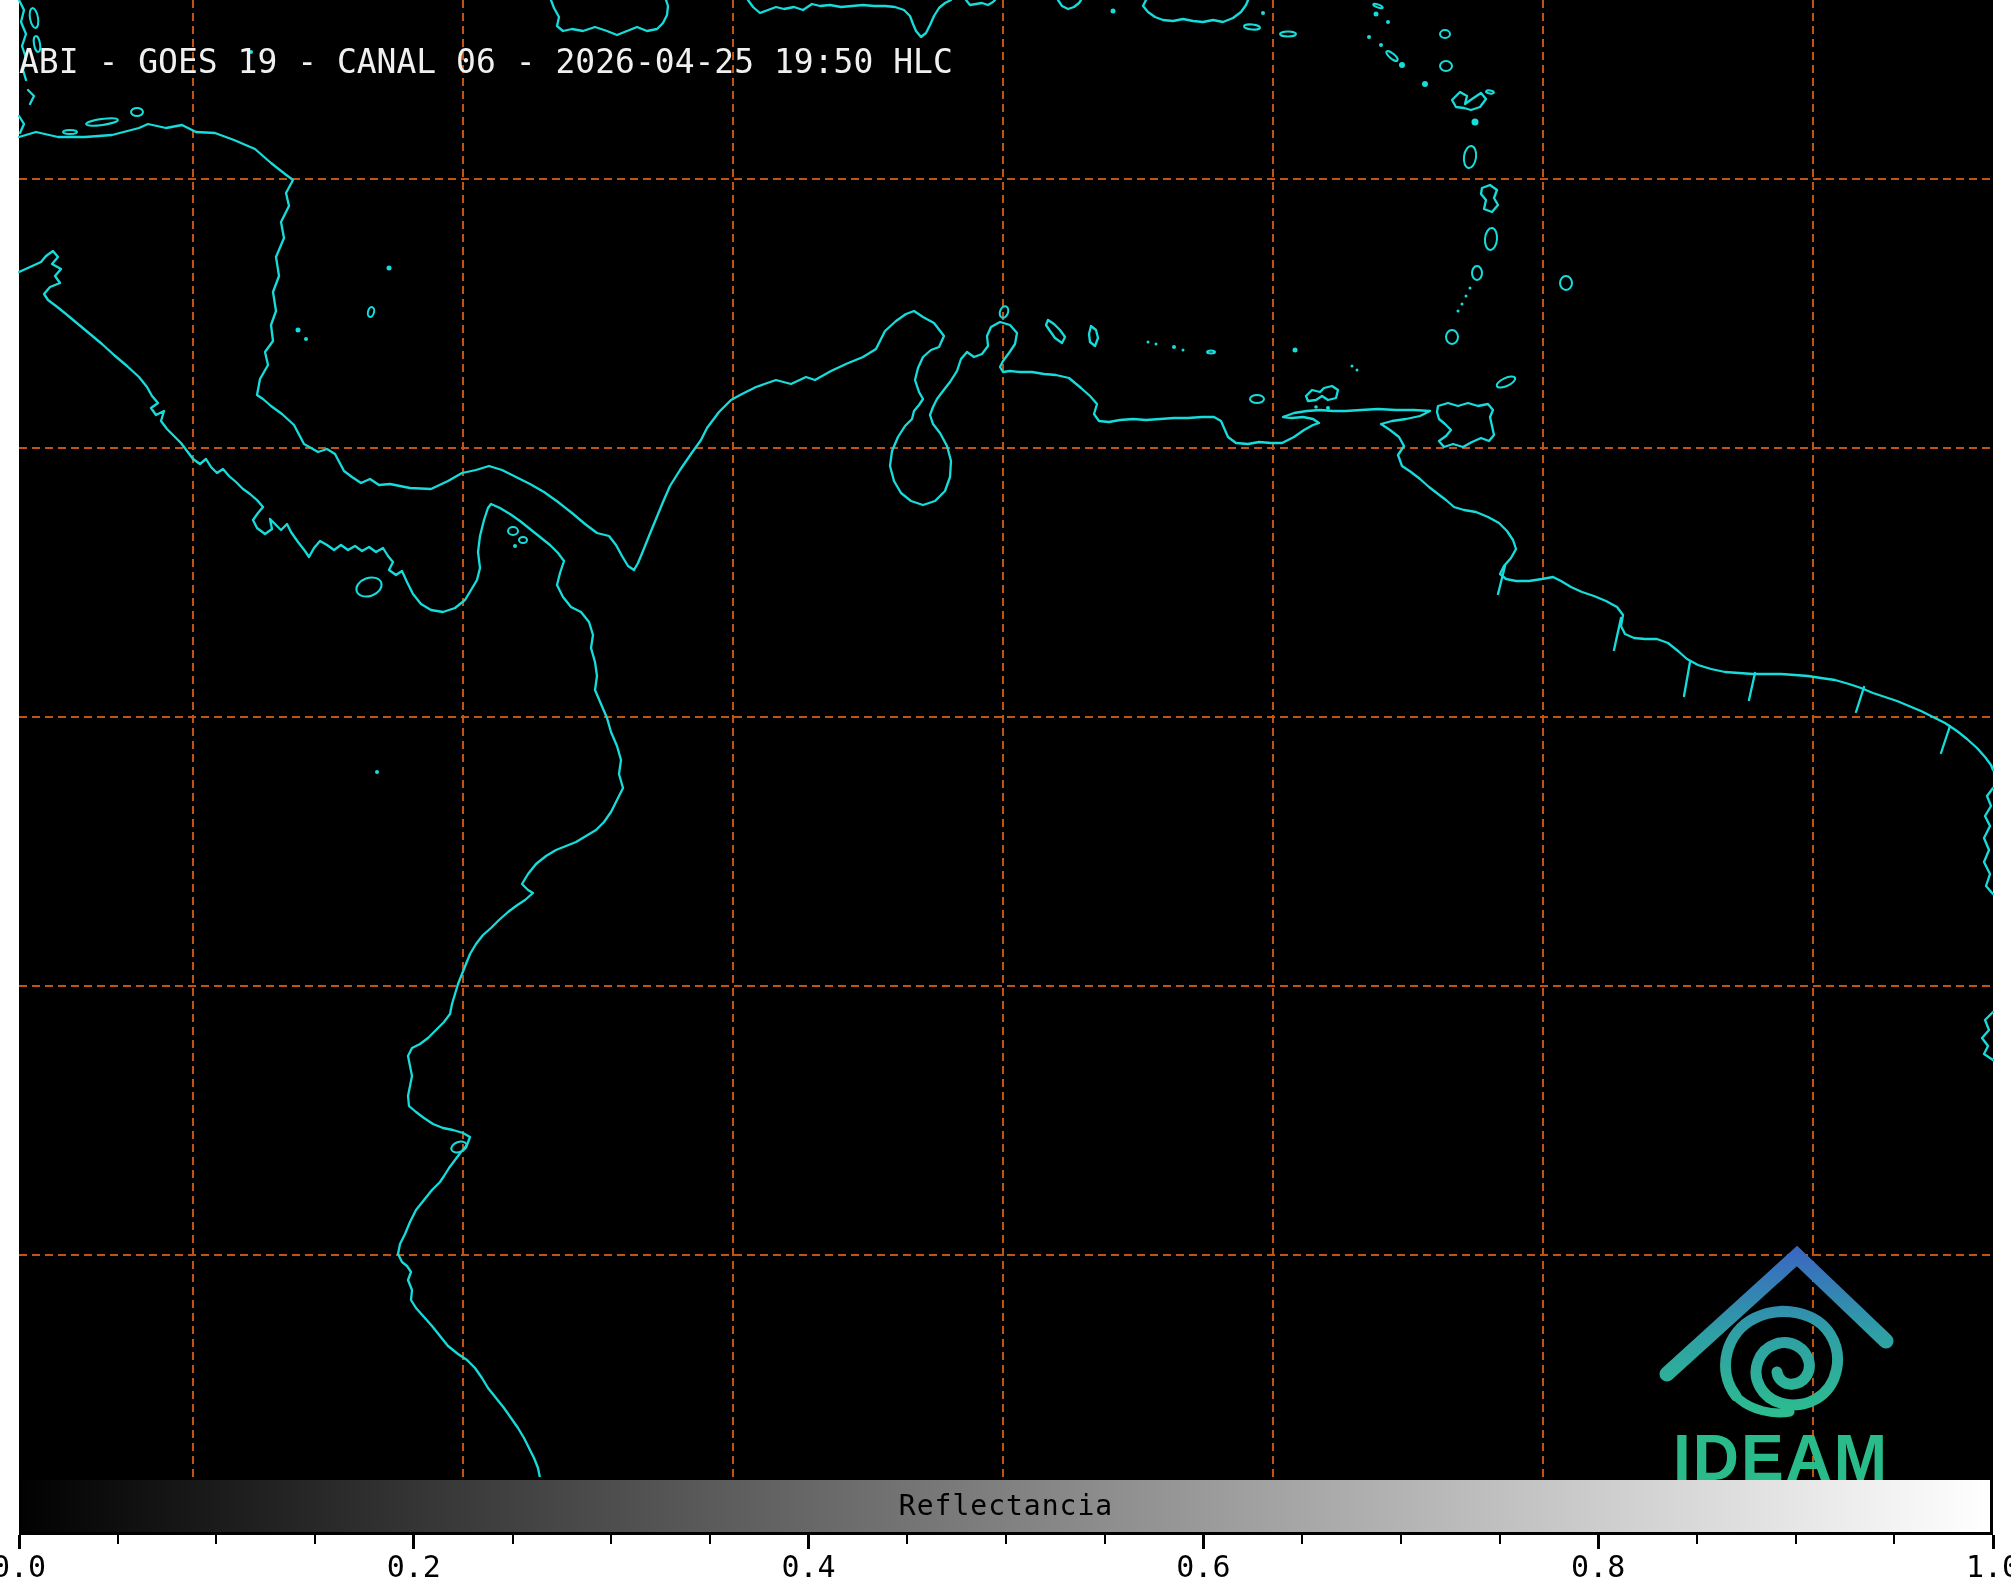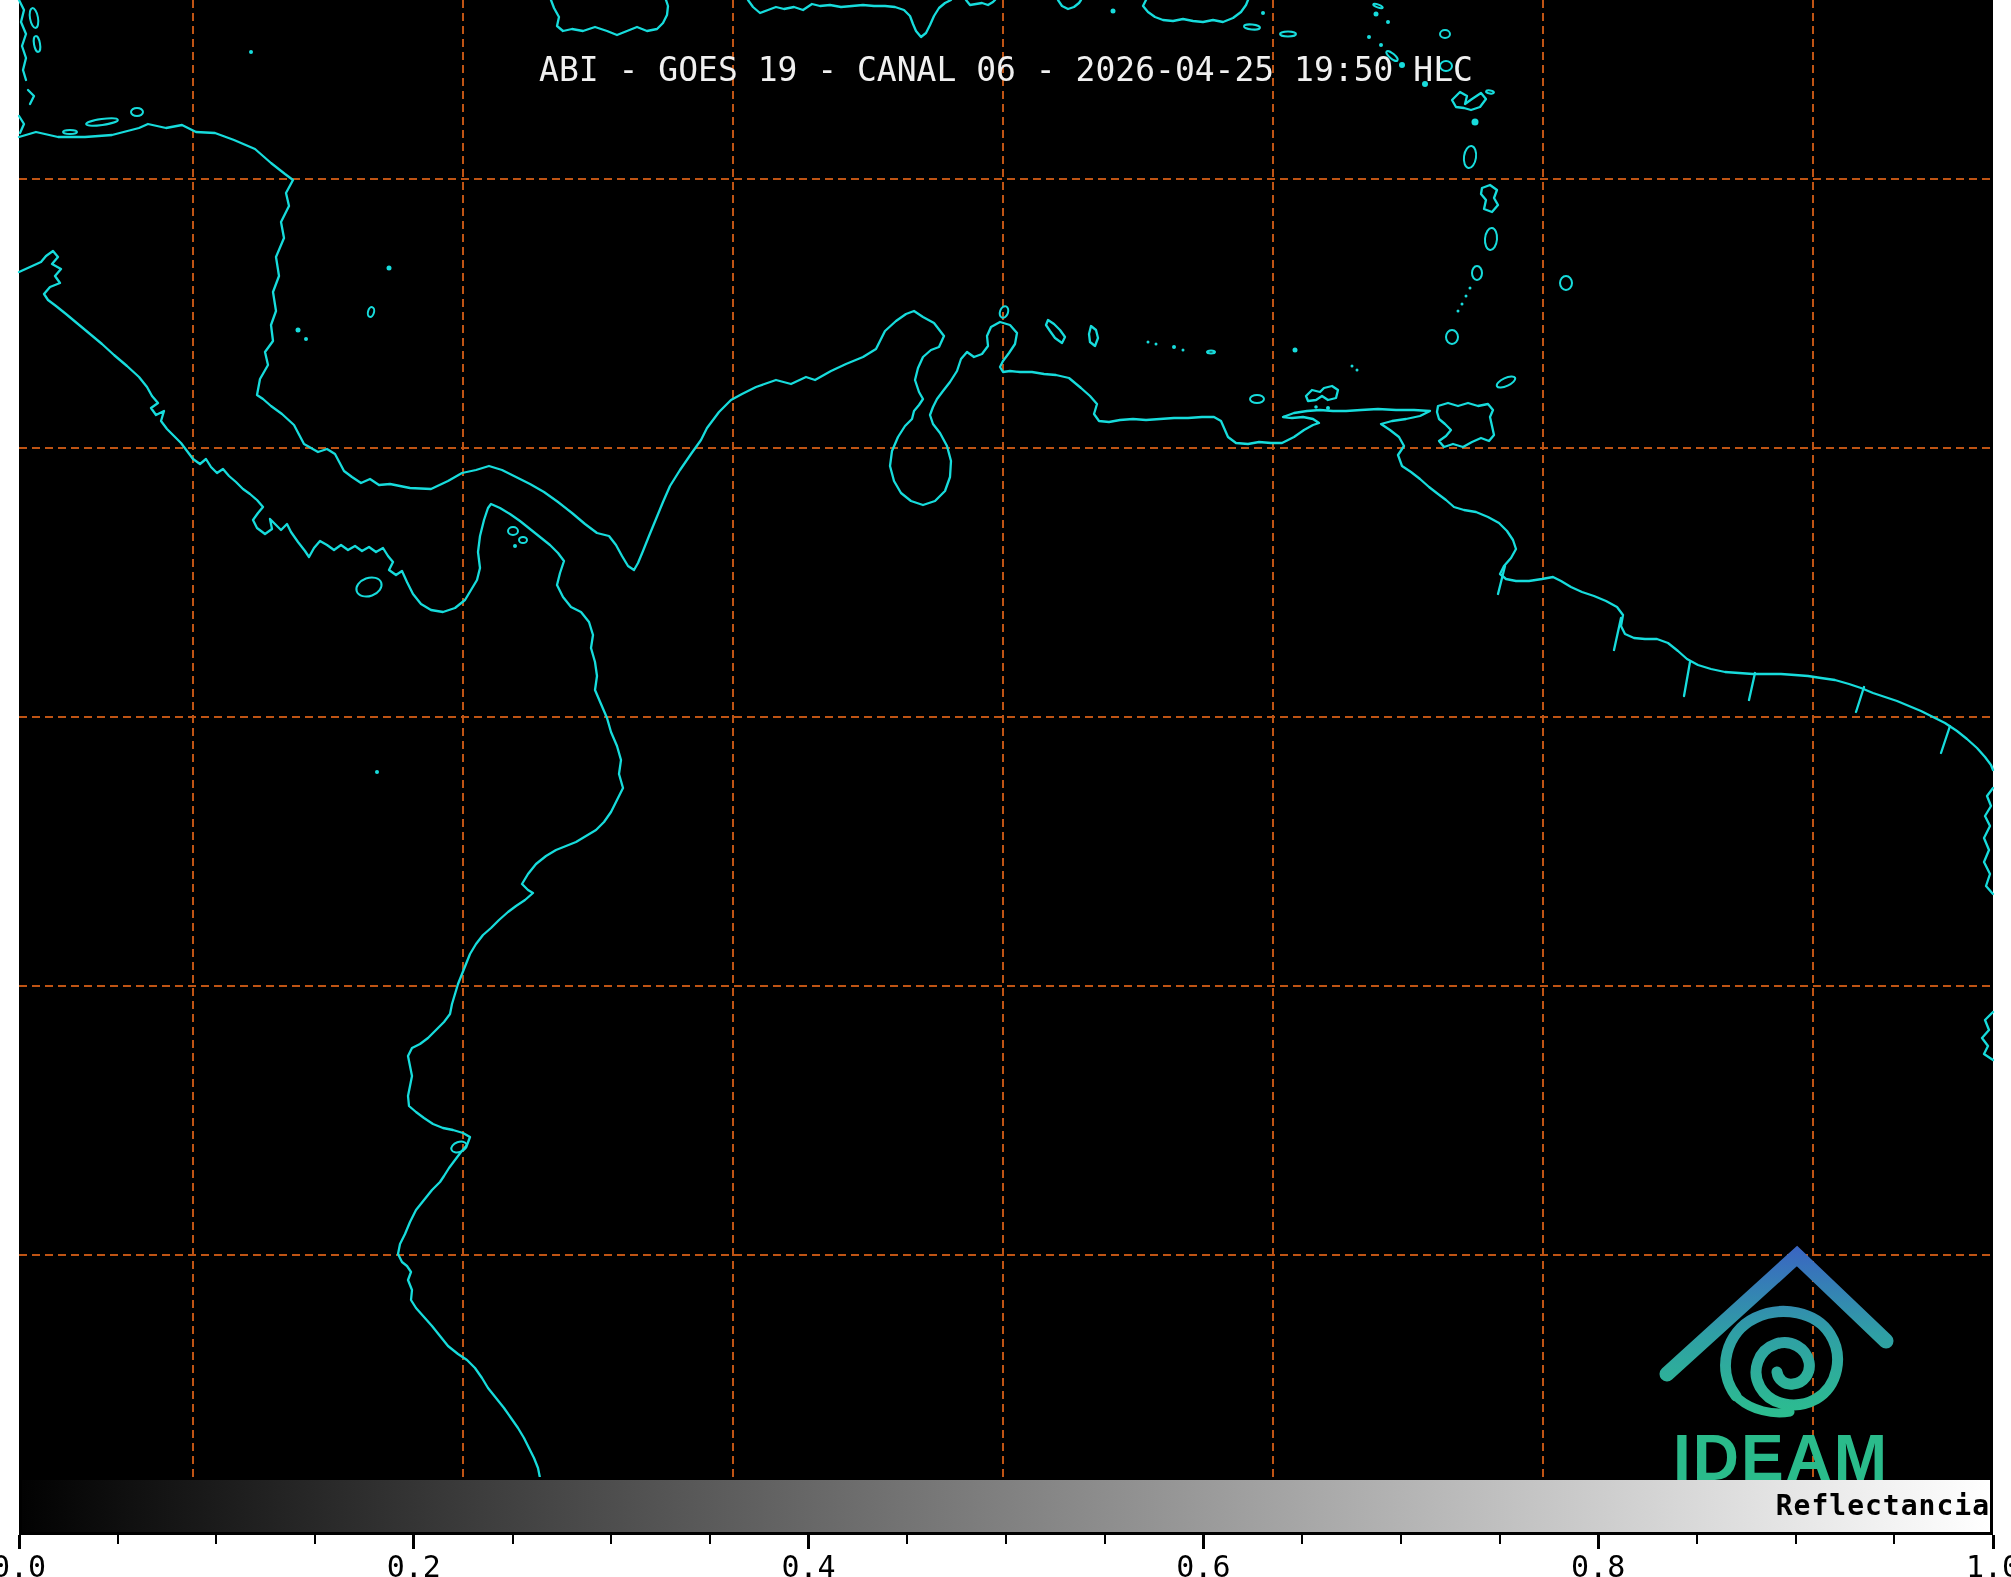--- a/index.html
+++ b/index.html
@@ -3,30 +3,30 @@
 <meta charset="utf-8">
 <style>
   html,body{margin:0;padding:0;}
   body{
     width:2011px;height:1577px;position:relative;overflow:hidden;
     background:#ffffff;font-family:"DejaVu Sans Mono","Liberation Mono",monospace;
   }
   #map-svg{position:absolute;left:0;top:0;}
   #map-title{
     position:absolute;left:19px;top:42px;width:1974px;
-    text-align:center;color:#f0f0f0;font-size:33px;letter-spacing:0px;
-    white-space:pre;z-index:5;margin-top:8px;
+    text-align:left;color:#f0f0f0;font-size:33px;letter-spacing:0px;
+    white-space:pre;z-index:5;
   }
   #colorbar{
     position:absolute;left:19px;top:1477px;width:1974px;height:58px;
     box-sizing:border-box;border:3px solid #000;z-index:4;
   }
   #colorbar-label{
     position:absolute;left:0;top:50%;width:100%;transform:translateY(-52%);
-    text-align:right;color:#000;font-weight:bold;font-size:28px;letter-spacing:1px;
+    text-align:center;color:#000;font-weight:normal;font-size:28px;letter-spacing:1px;
   }
   #cbar-axis{
     position:absolute;left:19px;top:1535px;width:1974px;height:54px;z-index:4;
   }
   .tick{position:absolute;top:0;background:#000;}
   .tick.major{width:3px;height:14px;}
   .tick.minor{width:2px;height:9px;}
   .tick-label{
     position:absolute;top:14px;width:80px;text-align:center;
     color:#000;font-size:30px;

